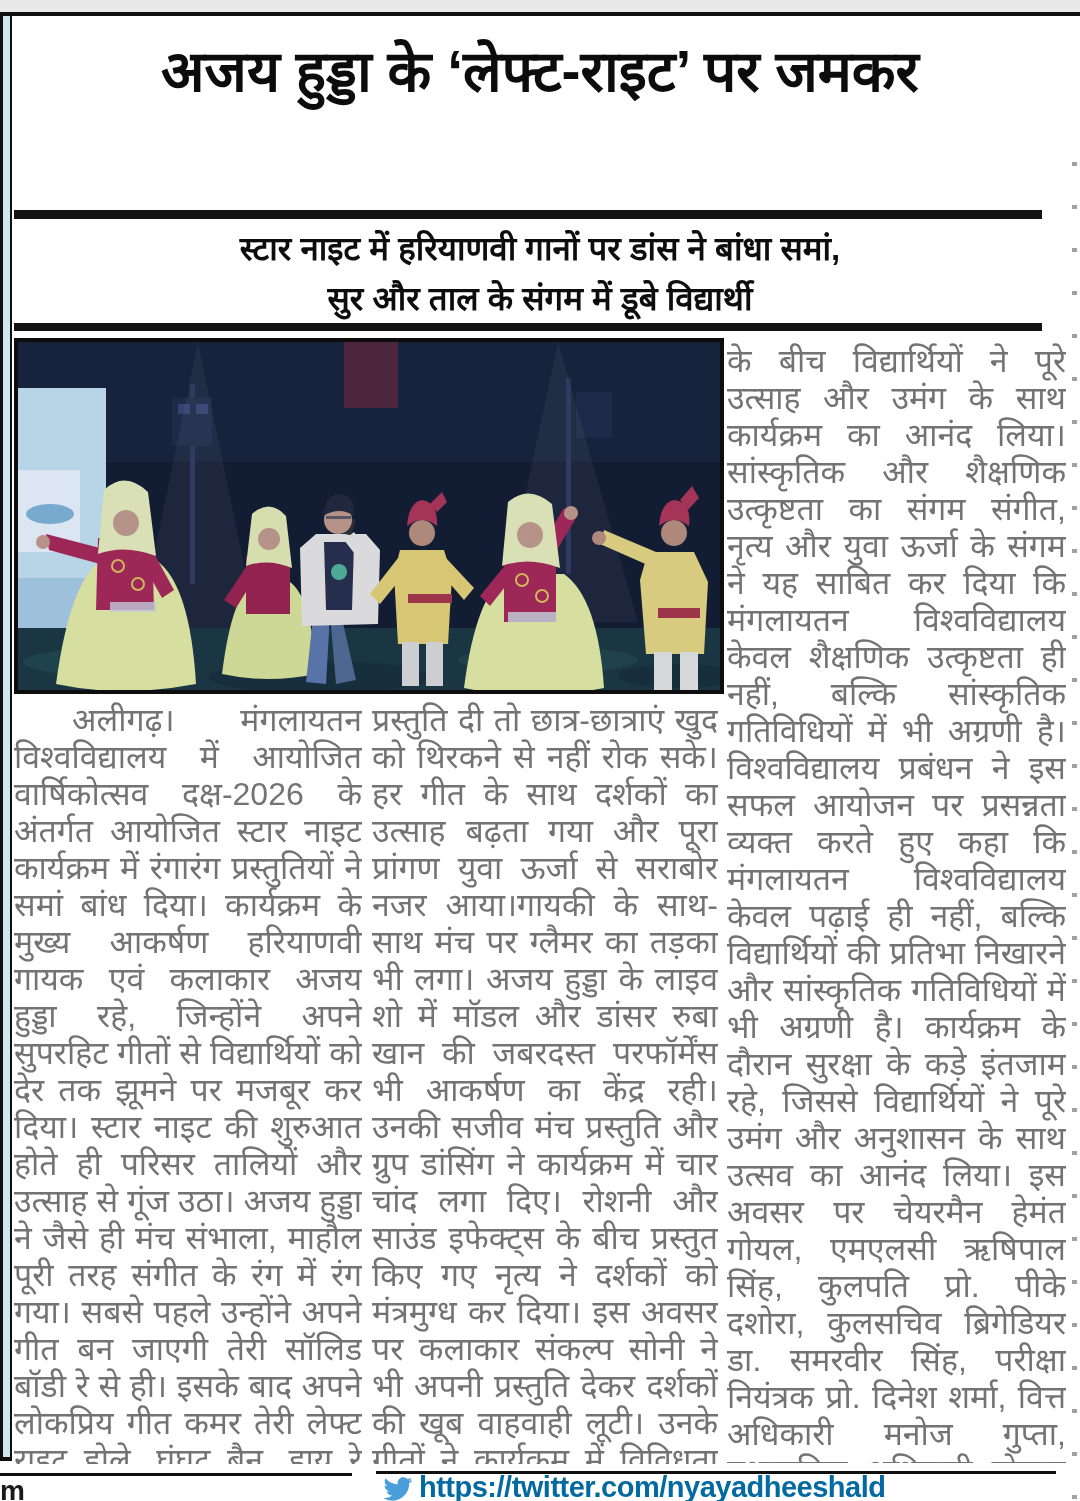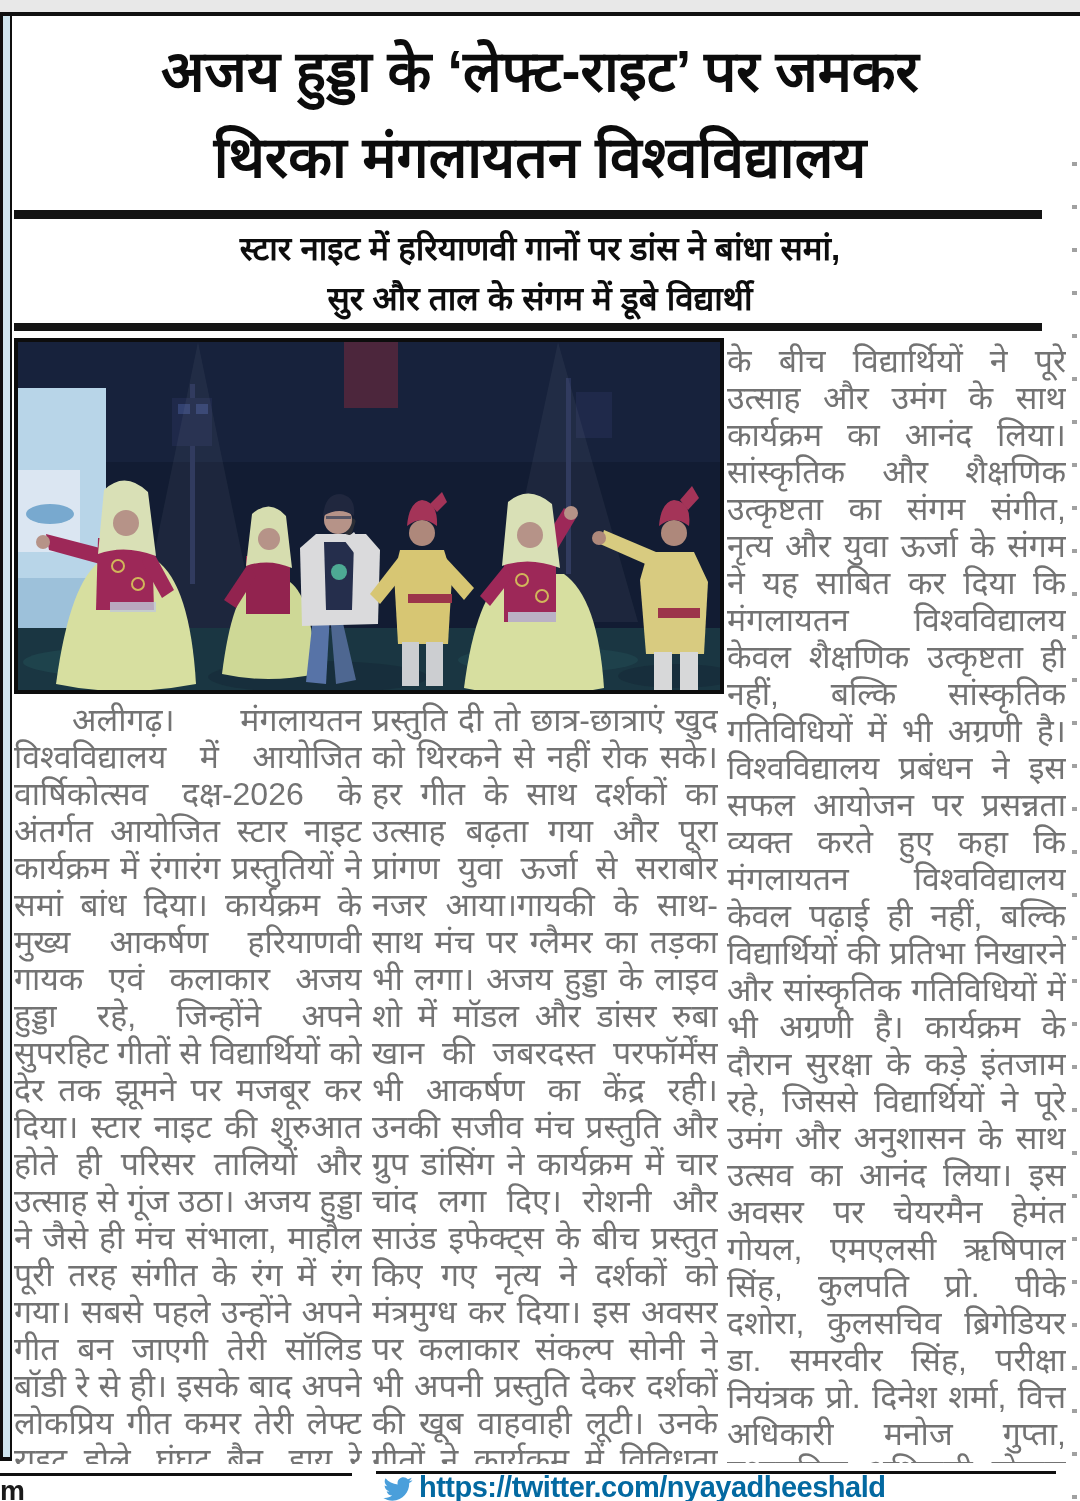--- a/index.html
+++ b/index.html
@@ -62,21 +62,20 @@
 <body>
 
 <div class="page">
 
   <div class="top-rule"></div>
   <div class="left-strip"></div>
   <div class="right-dashes"></div>
 
   <div class="headline">
     <div>अजय हुड्डा के ‘लेफ्ट-राइट’ पर जमकर</div>
-    <div>थिरका मंगलायतन विश्वविद्यालय</div>
   </div>
 
   <div class="rule rule-1"></div>
 
   <div class="subheadline">
     <div>स्टार नाइट में हरियाणवी गानों पर डांस ने बांधा समां,</div>
     <div>सुर और ताल के संगम में डूबे विद्यार्थी</div>
   </div>
 
   <div class="rule rule-2"></div>

